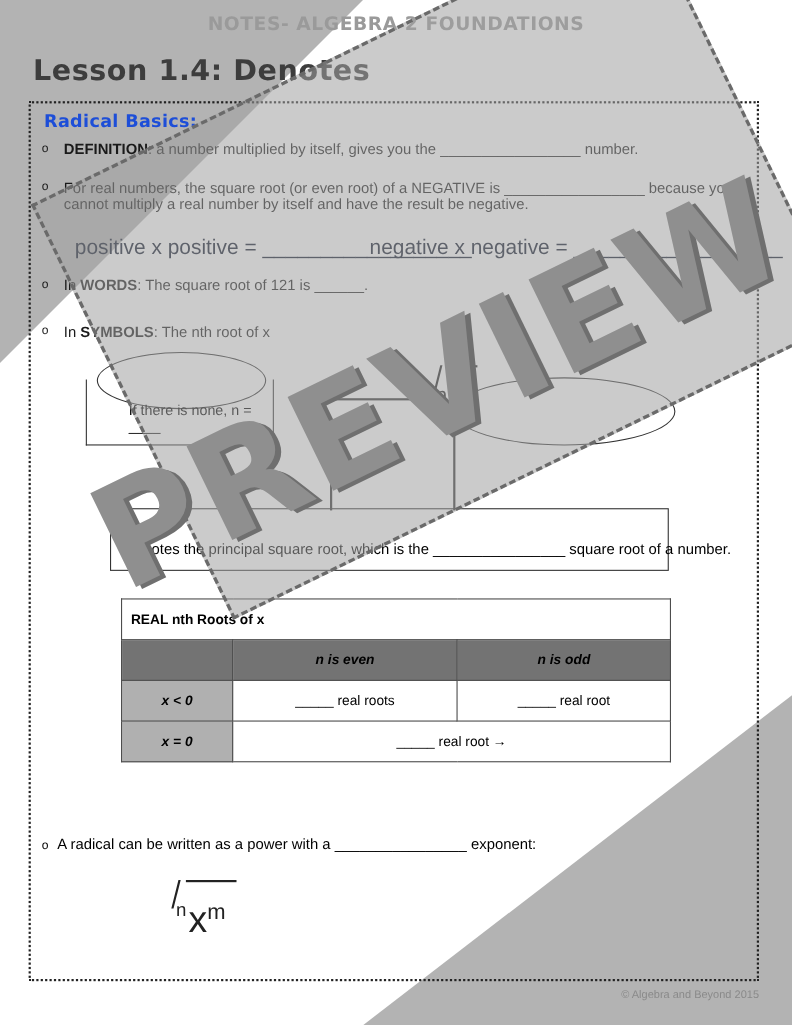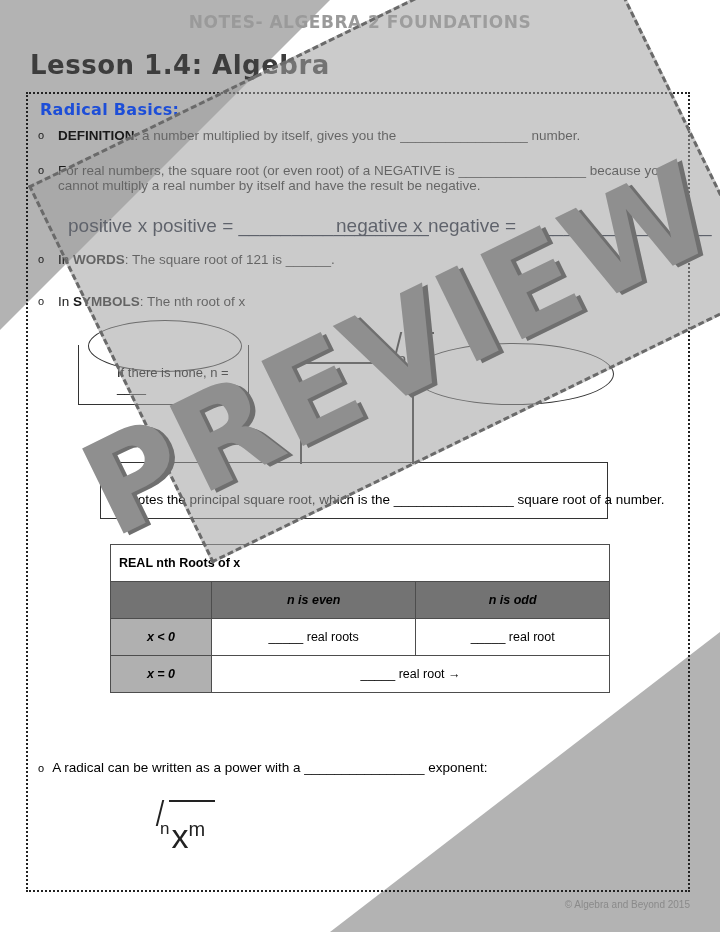--- a/index.html
+++ b/index.html
@@ -339,21 +339,21 @@
 </style>
 </head>
 <body>
 
 <div id="page">
 
   <div class="corner-tl"></div>
   <div class="corner-br"></div>
 
   <div class="doc-header">NOTES- ALGEBRA 2 FOUNDATIONS</div>
-  <div class="lesson-title">Lesson 1.4: Algebra</div>
+  <div class="lesson-title">Lesson 1.4: Denotes</div>
 
   <div class="sheet"></div>
 
   <div class="section-title">Radical Basics:</div>
 
   <div class="item" style="top:128px;">
     <span class="mark">o</span>
     <span class="txt"><span class="bold">DEFINITION</span><span>: a number multiplied by itself, gives you the _________________ number.</span></span>
   </div>
 

